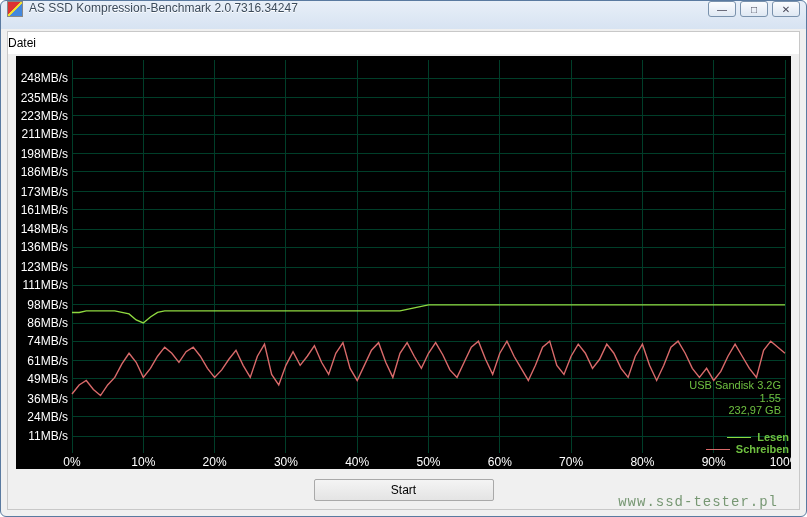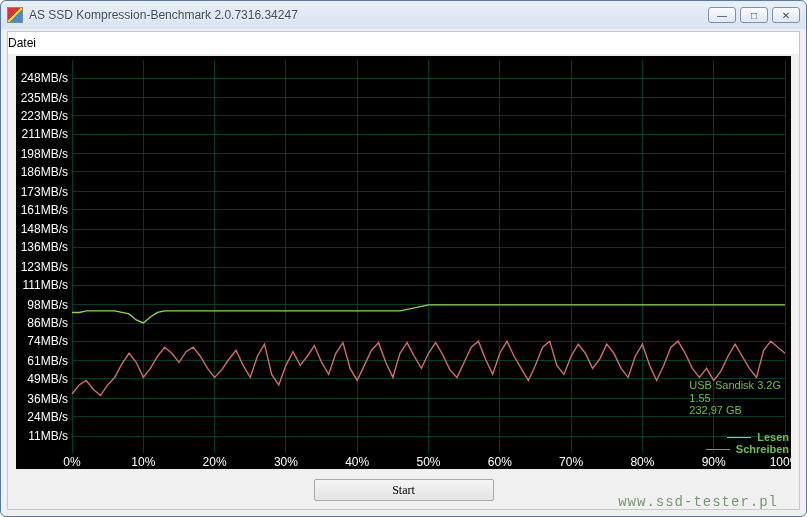--- a/index.html
+++ b/index.html
@@ -1,35 +1,35 @@
 <!DOCTYPE html>
 <html><head>
 <meta charset="utf-8">
 <style>
   * { box-sizing: border-box; margin: 0; padding: 0; }
   body { font-family: "Segoe UI", Tahoma, sans-serif; font-size: 12px; background: #fff; width: 807px; height: 517px; overflow: hidden; }
   .window { width: 807px; height: 517px; border: 1px solid #5a7aa0; border-radius: 6px; background: linear-gradient(#e8eff8,#d7e3f2 28px,#f0f0f0 28px,#f0f0f0); position: relative; }
-  .titlebar { height: 28px; display: flex; align-items: center; padding: 8px 6px; border-radius: 9px; }
+  .titlebar { height: 28px; display: flex; align-items: flex-start; padding: 0 6px; border-radius: 9px; }
   .app-icon { width: 16px; height: 16px; margin-right: 6px; background: linear-gradient(135deg,#d33,#d33 45%,#ed3 45%,#ed3 55%,#48d 55%); border: 1px solid #888; }
   .title { color: #3b4a5a; font-size: 12px; text-shadow: 0 1px #fff; flex: 1; }
   .winbtns { display: flex; gap: 4px; }
   .winbtn { width: 28px; height: 16px; border: 1px solid #7a92ad; border-radius: 3px; background: linear-gradient(#fbfcfe,#dfe8f3); font-size: 10px; display: flex; align-items: center; justify-content: center; color: #445; cursor: pointer; }
   .content { position: absolute; top: 30px; left: 6px; right: 6px; bottom: 6px; background: #f0f0f0; border: 1px solid #c8c8c8; }
   .menubar { background: #fff; padding: 4px 0; font-size: 12px; height: 22px; }
   .chart-wrap { position: absolute; top: 24px; left: 8px; right: 8px; bottom: 40px; background: #000; }
   .plot { position: absolute; inset: 0; }
   .grid line { stroke: #003e29; stroke-width: 1; shape-rendering: crispEdges; }
   .series-read { fill: none; stroke: #8fd940; stroke-width: 1.4; }
   .series-write { fill: none; stroke: #d96a6a; stroke-width: 1.4; }
   .infobox { position: absolute; right: 0; bottom: 22px; color: #6fc040; font-size: 11px; line-height: 1.15; font-family: Arial,sans-serif; text-align: left; padding: 2px 10px 2px 4px; }
   .legend { position: absolute; right: 2px; bottom: 14px; color: #6fc040; font-size: 11px; font-family: Arial,sans-serif; }
   .legend-row { display: flex; align-items: center; gap: 6px; justify-content: flex-end; font-weight: bold; }
   .legend-line { width: 24px; height: 0; border-top: 1.4px solid; }
   .btnrow { position: absolute; bottom: 8px; left: 0; right: 0; display: flex; justify-content: center; gap: 12px; }
-  .btn { width: 180px; height: 22px; border: 1px solid #a9a9a9; background: linear-gradient(#f4f4f4,#e4e4e4); font-size: 12px; border-radius: 2px; cursor: pointer; font-family: Liberation Serif, serif; }
+  .btn { width: 180px; height: 22px; border: 1px solid #a9a9a9; background: linear-gradient(#f4f4f4,#e4e4e4); font-size: 12px; border-radius: 2px; cursor: pointer; }
   .btn[disabled] { color: #a2a2a2; cursor: default; }
   .watermark { position: absolute; right: 28px; bottom: 6px; color: #6a8e66; font-family: "Courier New",monospace; font-size: 14px; letter-spacing: 1px; opacity: .9; margin-left: 48px; }
 </style>
 </head>
 <body>
 
 <div class="window">
   <div class="titlebar">
     <div class="app-icon"></div>
     <div class="title">AS SSD Kompression-Benchmark 2.0.7316.34247</div>
@@ -107,21 +107,21 @@
           <text x="341.2" y="410" text-anchor="middle" class="axis" fill="#fff" font-size="12" font-family="Arial">40%</text>
           <text x="412.5" y="410" text-anchor="middle" class="axis" fill="#fff" font-size="12" font-family="Arial">50%</text>
           <text x="483.8" y="410" text-anchor="middle" class="axis" fill="#fff" font-size="12" font-family="Arial">60%</text>
           <text x="555.0999999999999" y="410" text-anchor="middle" class="axis" fill="#fff" font-size="12" font-family="Arial">70%</text>
           <text x="626.4" y="410" text-anchor="middle" class="axis" fill="#fff" font-size="12" font-family="Arial">80%</text>
           <text x="697.7" y="410" text-anchor="middle" class="axis" fill="#fff" font-size="12" font-family="Arial">90%</text>
           <text x="769" y="410" text-anchor="middle" class="axis" fill="#fff" font-size="12" font-family="Arial">100%</text>
           <path d="M56 256.4269230769231L63.13 256.4269230769231L70.26 254.91538461538462L77.39 254.91538461538462L84.52 254.91538461538462L91.65 254.91538461538462L98.78 254.91538461538462L105.91 256.4269230769231L113.03999999999999 257.9384615384615L120.17 263.9846153846154L127.3 267.0076923076923L134.43 260.96153846153845L141.56 256.4269230769231L148.69 254.91538461538462L155.82 254.91538461538462L162.95 254.91538461538462L170.07999999999998 254.91538461538462L177.21 254.91538461538462L184.34 254.91538461538462L191.47 254.91538461538462L198.6 254.91538461538462L205.73 254.91538461538462L212.86 254.91538461538462L219.99 254.91538461538462L227.12 254.91538461538462L234.25 254.91538461538462L241.38 254.91538461538462L248.51000000000002 254.91538461538462L255.64000000000001 254.91538461538462L262.77 254.91538461538462L269.9 254.91538461538462L277.03 254.91538461538462L284.15999999999997 254.91538461538462L291.29 254.91538461538462L298.42 254.91538461538462L305.54999999999995 254.91538461538462L312.68 254.91538461538462L319.81 254.91538461538462L326.94 254.91538461538462L334.07 254.91538461538462L341.2 254.91538461538462L348.33 254.91538461538462L355.46 254.91538461538462L362.59 254.91538461538462L369.72 254.91538461538462L376.85 254.91538461538462L383.98 254.91538461538462L391.10999999999996 253.40384615384616L398.24 251.8923076923077L405.37 250.38076923076923L412.5 248.86923076923077L419.63 248.86923076923077L426.76 248.86923076923077L433.89000000000004 248.86923076923077L441.02000000000004 248.86923076923077L448.15000000000003 248.86923076923077L455.28000000000003 248.86923076923077L462.40999999999997 248.86923076923077L469.53999999999996 248.86923076923077L476.66999999999996 248.86923076923077L483.8 248.86923076923077L490.93 248.86923076923077L498.06 248.86923076923077L505.19 248.86923076923077L512.3199999999999 248.86923076923077L519.45 248.86923076923077L526.58 248.86923076923077L533.71 248.86923076923077L540.84 248.86923076923077L547.97 248.86923076923077L555.0999999999999 248.86923076923077L562.23 248.86923076923077L569.36 248.86923076923077L576.49 248.86923076923077L583.62 248.86923076923077L590.75 248.86923076923077L597.88 248.86923076923077L605.01 248.86923076923077L612.14 248.86923076923077L619.27 248.86923076923077L626.4 248.86923076923077L633.5300000000001 248.86923076923077L640.66 248.86923076923077L647.79 248.86923076923077L654.92 248.86923076923077L662.05 248.86923076923077L669.18 248.86923076923077L676.31 248.86923076923077L683.44 248.86923076923077L690.57 248.86923076923077L697.7 248.86923076923077L704.83 248.86923076923077L711.96 248.86923076923077L719.09 248.86923076923077L726.2199999999999 248.86923076923077L733.35 248.86923076923077L740.48 248.86923076923077L747.61 248.86923076923077L754.74 248.86923076923077L761.87 248.86923076923077L769 248.86923076923077" class="series-read"></path>
           <path d="M56 338.05L63.13 328.9807692307692L70.26 324.44615384615383L77.39 333.5153846153846L84.52 339.5615384615385L91.65 328.9807692307692L98.78 321.4230769230769L105.91 307.8192307692308L113.03999999999999 297.23846153846154L120.17 306.3076923076923L127.3 321.4230769230769L134.43 312.3538461538461L141.56 300.26153846153846L148.69 291.1923076923077L155.82 297.23846153846154L162.95 306.3076923076923L170.07999999999998 295.7269230769231L177.21 291.1923076923077L184.34 300.26153846153846L191.47 312.3538461538461L198.6 321.4230769230769L205.73 313.86538461538464L212.86 303.2846153846154L219.99 294.2153846153846L227.12 309.3307692307692L234.25 321.4230769230769L241.38 300.26153846153846L248.51000000000002 288.16923076923075L255.64000000000001 318.4L262.77 328.9807692307692L269.9 309.3307692307692L277.03 295.7269230769231L284.15999999999997 309.3307692307692L291.29 300.26153846153846L298.42 289.6807692307692L305.54999999999995 306.3076923076923L312.68 318.4L319.81 297.23846153846154L326.94 286.6576923076923L334.07 312.3538461538461L341.2 324.44615384615383L348.33 309.3307692307692L355.46 294.2153846153846L362.59 286.6576923076923L369.72 306.3076923076923L376.85 321.4230769230769L383.98 297.23846153846154L391.10999999999996 286.6576923076923L398.24 300.26153846153846L405.37 312.3538461538461L412.5 297.23846153846154L419.63 286.6576923076923L426.76 298.75L433.89000000000004 313.86538461538464L441.02000000000004 321.4230769230769L448.15000000000003 306.3076923076923L455.28000000000003 291.1923076923077L462.40999999999997 285.1461538461539L469.53999999999996 303.2846153846154L476.66999999999996 318.4L483.8 297.23846153846154L490.93 285.1461538461539L498.06 300.26153846153846L505.19 312.3538461538461L512.3199999999999 324.44615384615383L519.45 309.3307692307692L526.58 291.1923076923077L533.71 285.1461538461539L540.84 309.3307692307692L547.97 318.4L555.0999999999999 300.26153846153846L562.23 288.16923076923075L569.36 297.23846153846154L576.49 312.3538461538461L583.62 303.2846153846154L590.75 288.16923076923075L597.88 297.23846153846154L605.01 312.3538461538461L612.14 321.4230769230769L619.27 300.26153846153846L626.4 288.16923076923075L633.5300000000001 309.3307692307692L640.66 324.44615384615383L647.79 309.3307692307692L654.92 291.1923076923077L662.05 285.1461538461539L669.18 297.23846153846154L676.31 312.3538461538461L683.44 321.4230769230769L690.57 312.3538461538461L697.7 324.44615384615383L704.83 315.37692307692305L711.96 300.26153846153846L719.09 288.16923076923075L726.2199999999999 300.26153846153846L733.35 312.3538461538461L740.48 321.4230769230769L747.61 294.2153846153846L754.74 285.1461538461539L761.87 291.1923076923077L769 297.23846153846154" class="series-write"></path>
         </svg>
-      <div class="infobox" style="bottom:50px;">
+      <div class="infobox" style="bottom:50px;text-align:right;">
         <div>USB Sandisk 3.2G</div>
         <div>1.55</div>
         <div style="">232,97 GB</div>
       </div>
       <div class="legend">
         <div class="legend-row">
             <span class="legend-line" style="border-color:#8fd940"></span>
             <span>Lesen</span>
           </div>
         <div class="legend-row">

